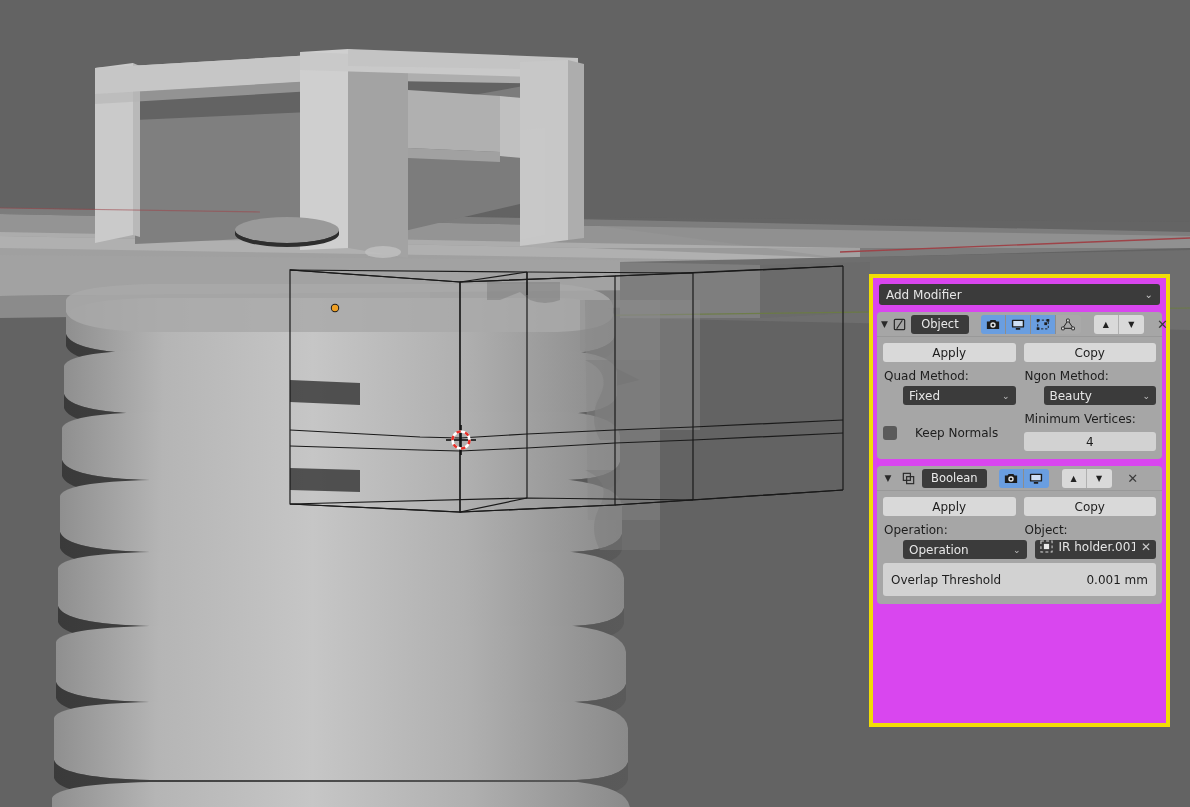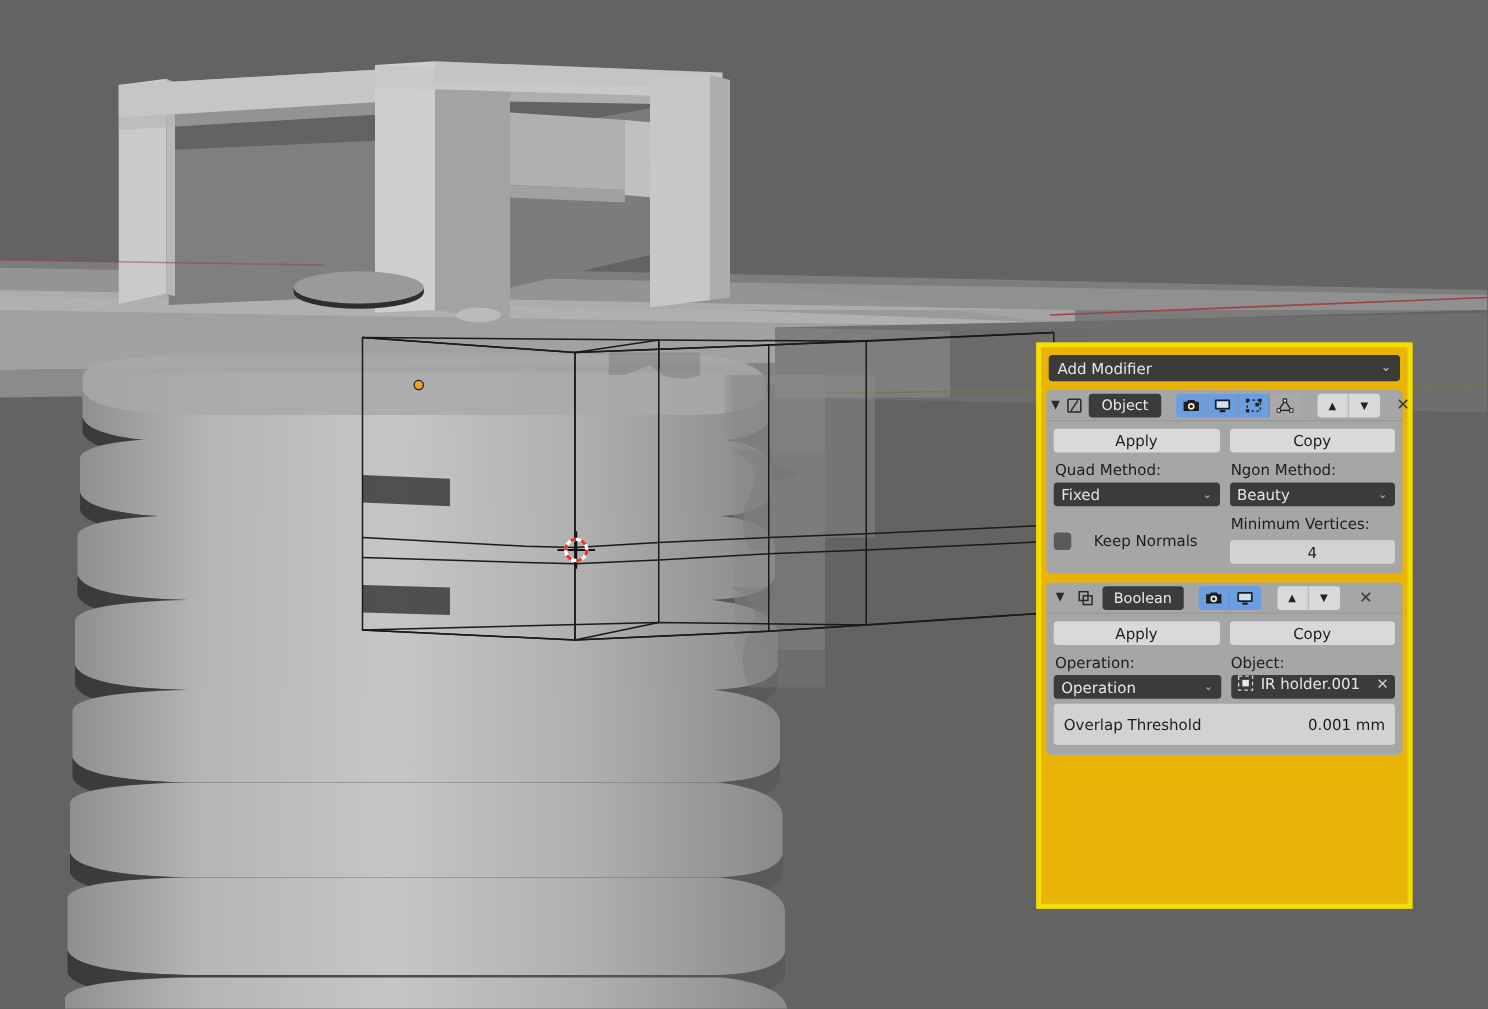--- a/index.html
+++ b/index.html
@@ -12,23 +12,23 @@
 
   
   #viewport {
     position: absolute; inset: 0;
     background: #636363;
   }
   #viewport svg { position: absolute; top: 0; left: 0; display: block; }
 
   
   #props-panel {
-    position: absolute; left: 829px; top: 274px;
+    position: absolute; left: 869px; top: 274px;
     width: 301px; height: 453px;
-    background: #eab308;
+    background: #d946ef;
     border: 4px solid #f2dd06;
     padding: 4px 4px 4px 4px;
   }
   .addmod-row { padding: 2px 2px 0 2px; }
   .addmod {
     height: 21px; width: 100%;
     background: #3b3b3b; color: #e6e6e6;
     border-radius: 3px;
     display: flex; align-items: center;
     padding: 0 7px; font-size: 12px;
@@ -93,21 +93,21 @@
 
   .btn {
     height: 19px; background: #d9d9d9; border-radius: 3px;
     display: flex; align-items: center; justify-content: center;
     font-size: 12px; color: #1d1d1d;
   }
   .lbl { font-size: 12px; color: #1d1d1d; padding: 7px 1px 3px 1px; }
   .dropdown {
     height: 19px; background: #3b3b3b; color: #e6e6e6;
     border-radius: 3px; display: flex; align-items: center;
-    padding: 0 6px; font-size: 12px; position: relative;
+    padding: 0 6px; font-size: 12px; position: relative; margin-left: 20px;
   }
   .dropdown .chev { margin-left: auto; font-size: 9px; color: #c0c0c0; }
 
   .check-row { display: flex; align-items: center; gap: 18px; padding-top: 10px; }
   .checkbox {
     width: 14px; height: 14px; background: #5a5a5a; border-radius: 3px;
   }
   .check-label { font-size: 12px; color: #1d1d1d; }
 
   .numfield {

